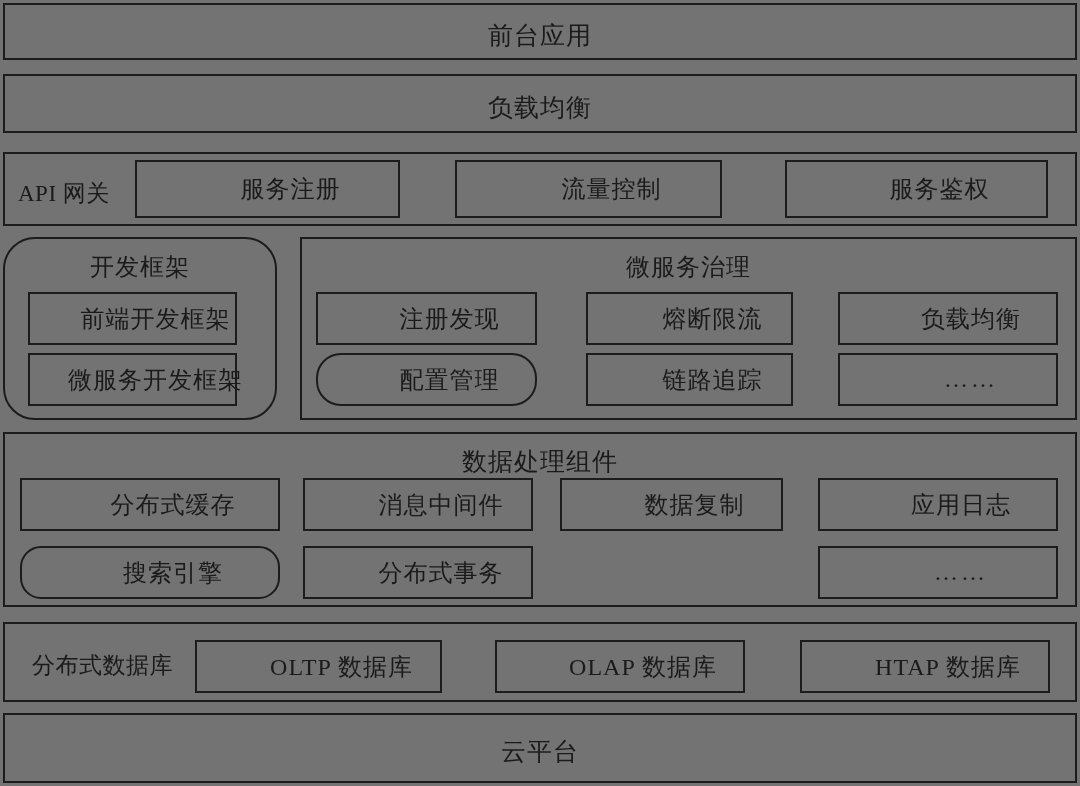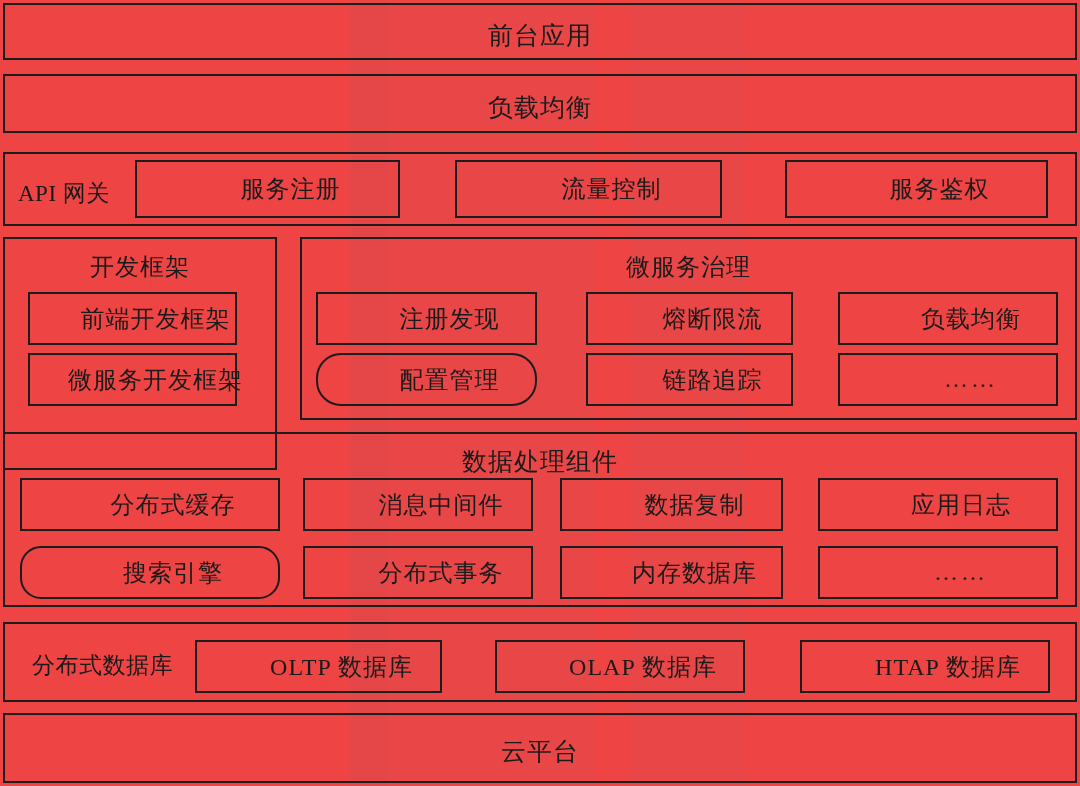--- a/index.html
+++ b/index.html
@@ -9,21 +9,21 @@
   }
   body {
     font-family: "Liberation Serif", "DejaVu Serif", serif;
     color: #1a1a1a;
   }
   #diagram {
     position: relative;
     width: 1080px;
     height: 786px;
     box-sizing: border-box;
-    background: #ef4444;
+    background: #737373;
     overflow: hidden;
   }
   
   .wm {
     position: absolute;
     top: 0;
     bottom: 0;
     background: rgba(120,125,135,0.045);
     pointer-events: none;
     z-index: 0;
@@ -105,21 +105,21 @@
     <div class="layer-title-center" style="top:15px;">负载均衡</div>
   </div>
 
   <div class="layer" style="top:152px; height:74px;">
     <div class="layer-label-left" style="left:13px; top:24px;">API 网关</div>
   </div>
   <div class="box" style="left:135px; top:160px; width:265px; height:58px;">服务注册</div>
   <div class="box" style="left:785px; top:160px; width:263px; height:58px;">服务鉴权</div>
   <div class="box" style="left:455px; top:160px; width:267px; height:58px;">流量控制</div>
 
-  <div class="panel" style="left:3px; top:237px; width:274px; height:233px;">
+  <div class="panel" style="left:3px; top:237px; width:274px; height:183px;border-radius:32px;">
     <div class="panel-title" style="top:12px;">开发框架</div>
   </div>
   <div class="box" style="left:28px; top:292px; width:209px; height:53px;">前端开发框架</div>
   <div class="box" style="left:28px; top:353px; width:209px; height:53px;">微服务开发框架</div>
 
   <div class="panel" style="left:300px; top:237px; width:777px; height:183px;">
     <div class="panel-title" style="top:12px;">微服务治理</div>
   </div>
   <div class="box" style="left:316px; top:292px; width:221px; height:53px;text-align:center;">注册发现</div>
   <div class="box" style="left:586px; top:292px; width:207px; height:53px;">熔断限流</div>
@@ -130,21 +130,20 @@
 
   <div class="layer" style="top:432px; height:175px;">
     <div class="layer-title-center" style="top:11px;">数据处理组件</div>
   </div>
   <div class="box" style="left:20px; top:478px; width:260px; height:53px;">分布式缓存</div>
   <div class="box" style="left:303px; top:478px; width:230px; height:53px;">消息中间件</div>
   <div class="box" style="left:560px; top:478px; width:223px; height:53px;">数据复制</div>
   <div class="box" style="left:818px; top:478px; width:240px; height:53px;">应用日志</div>
   <div class="box" style="left:20px; top:546px; width:260px; height:53px;border-radius:21px;">搜索引擎</div>
   <div class="box" style="left:303px; top:546px; width:230px; height:53px;">分布式事务</div>
-  <div class="box" style="left:560px; top:546px; width:223px; height:53px;">内存数据库</div>
   <div class="box dots" style="left:818px; top:546px; width:240px; height:53px;">……</div>
 
   <div class="layer" style="top:622px; height:80px;">
     <div class="layer-label-left" style="left:27px; top:26px;">分布式数据库</div>
   </div>
   <div class="box" style="left:195px; top:640px; width:247px; height:53px;">OLTP 数据库</div>
   <div class="box" style="left:495px; top:640px; width:250px; height:53px;">OLAP 数据库</div>
   <div class="box" style="left:800px; top:640px; width:250px; height:53px;">HTAP 数据库</div>
 
   <div class="layer" style="top:713px; height:70px;">

